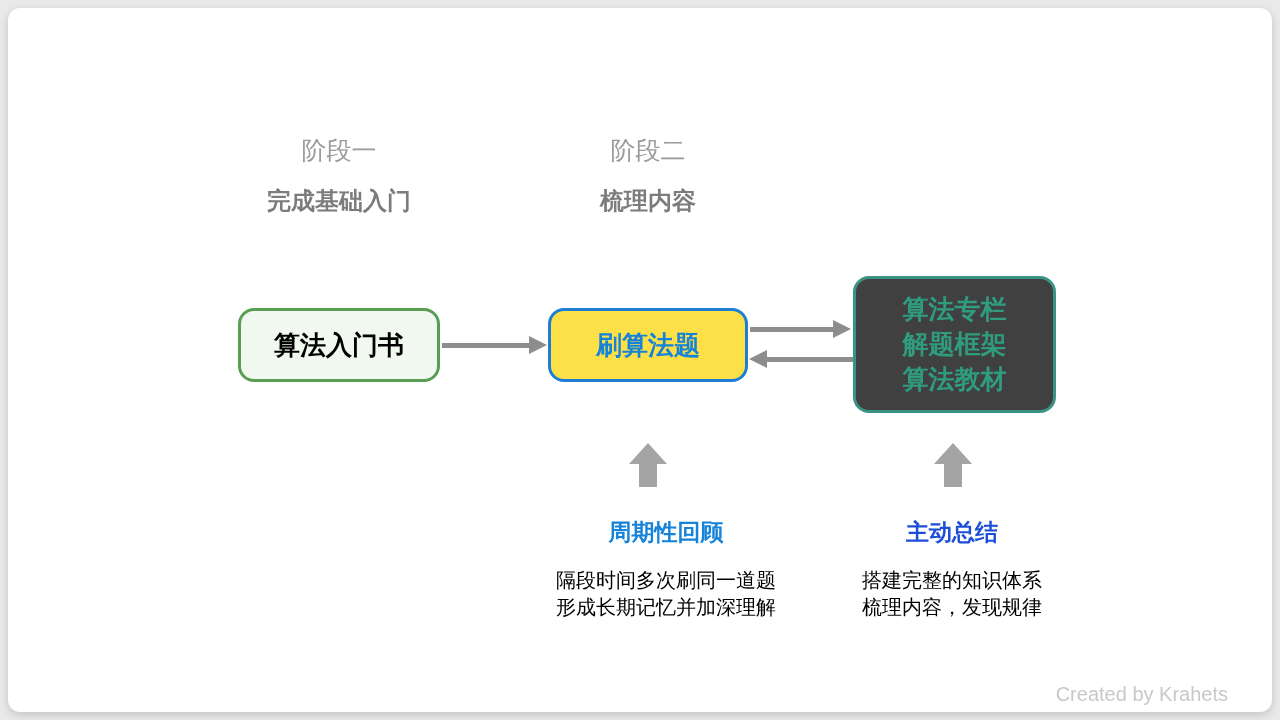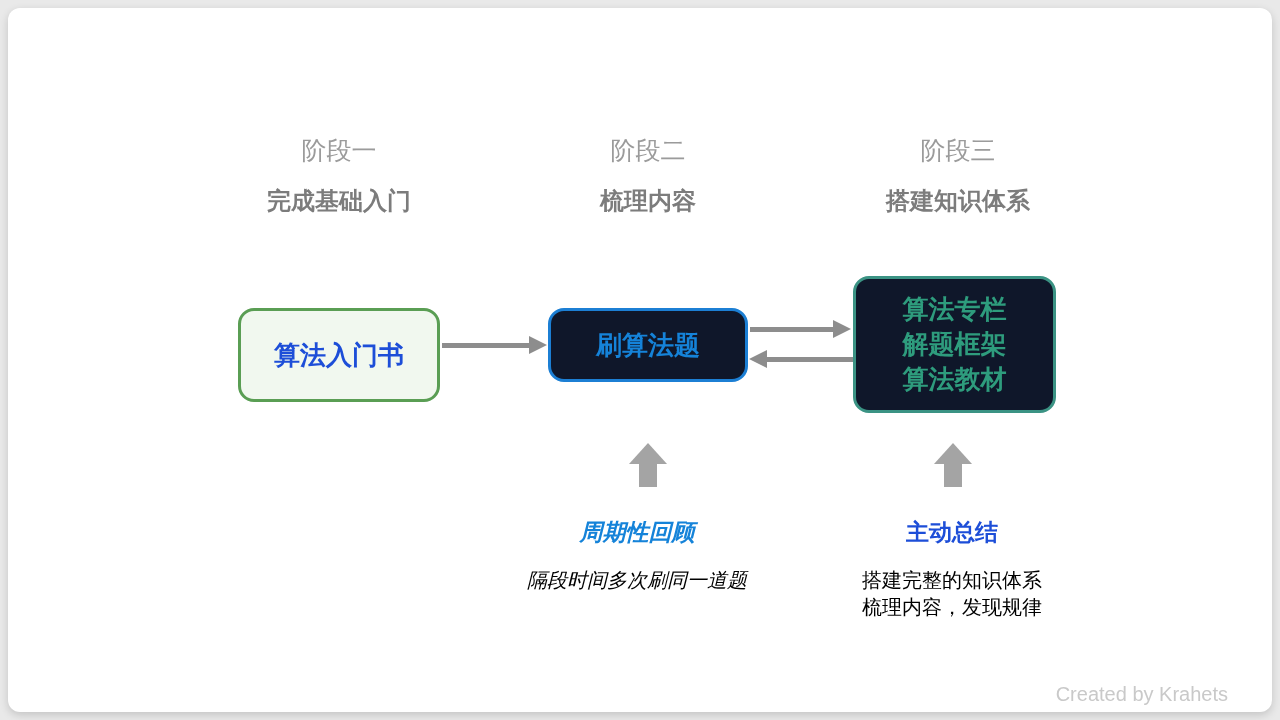--- a/index.html
+++ b/index.html
@@ -48,26 +48,26 @@
     border-radius: 16px;
     border: 3px solid;
     display: flex;
     flex-direction: column;
     align-items: center;
     justify-content: center;
     font-weight: bold;
     font-size: 26px;
   }
   .node .node-line { display: block; line-height: 35px; }
-  .node.green  { left: 230px; top: 300px; width: 202px; height: 94px;
-                 border-color: #5a9e54; background: #f1f8ef; color: #1d4ed8; text-align: center; }
+  .node.green  { left: 230px; top: 300px; width: 202px; height: 74px;
+                 border-color: #5a9e54; background: #f1f8ef; color: #000000; text-align: center; }
   .node.blue   { left: 540px; top: 300px; width: 200px; height: 74px;
-                 border-color: #1c7fd4; background: #0f172a; color: #1583d9; }
+                 border-color: #1c7fd4; background: #fde047; color: #1583d9; }
   .node.teal   { left: 845px; top: 268px; width: 203px; height: 137px;
-                 border-color: #3b9384; background: #0f172a; color: #2e9c7d; }
+                 border-color: #3b9384; background: #404040; color: #2e9c7d; }
 
   
   .hline {
     position: absolute;
     height: 5px;
     background: #8d8d8d;
   }
   .head-right {
     position: absolute;
     width: 0; height: 0;
@@ -123,21 +123,21 @@
     line-height: 28px;
   }
   .annotation.an1 .ann-title { color: #1583d9; }
   .annotation.an2 .ann-title { color: #1d4ed8; }
   .annotation .ann-body {
     margin-top: 21px;
     font-size: 20px;
     color: #000000;
     line-height: 27px;
   }
-  .annotation.an1 { left: 459px; font-style: italic; }
+  .annotation.an1 { left: 488px; }
   .annotation.an2 { left: 774px; }
 
   
   .credit {
     position: absolute;
     right: 44px;
     top: 675px;
     font-family: Liberation Sans, sans-serif;
     font-size: 20px;
     color: #c9c9c9;
@@ -149,24 +149,20 @@
 <div class="card">
 
   <div class="stage s1">
     <span class="stage-label">阶段一</span>
     <span class="stage-subtitle">完成基础入门</span>
   </div>
   <div class="stage s2">
     <span class="stage-label">阶段二</span>
     <span class="stage-subtitle">梳理内容</span>
   </div>
-  <div class="stage s3">
-    <span class="stage-label">阶段三</span>
-    <span class="stage-subtitle">搭建知识体系</span>
-  </div>
 
   <div class="node green">
     <span class="node-line">算法入门书</span>
   </div>
   <div class="node blue">
     <span class="node-line">刷算法题</span>
   </div>
   <div class="node teal">
     <span class="node-line">算法专栏</span>
     <span class="node-line">解题框架</span>
@@ -188,20 +184,21 @@
   </div>
   <div class="up-arrow u2">
     <div class="tri"></div>
     <div class="stem"></div>
   </div>
 
   <div class="annotation an1">
     <span class="ann-title">周期性回顾</span>
     <div class="ann-body">
       <div>隔段时间多次刷同一道题</div>
+      <div>形成长期记忆并加深理解</div>
     </div>
   </div>
   <div class="annotation an2">
     <span class="ann-title">主动总结</span>
     <div class="ann-body">
       <div>搭建完整的知识体系</div>
       <div>梳理内容，发现规律</div>
     </div>
   </div>
 

